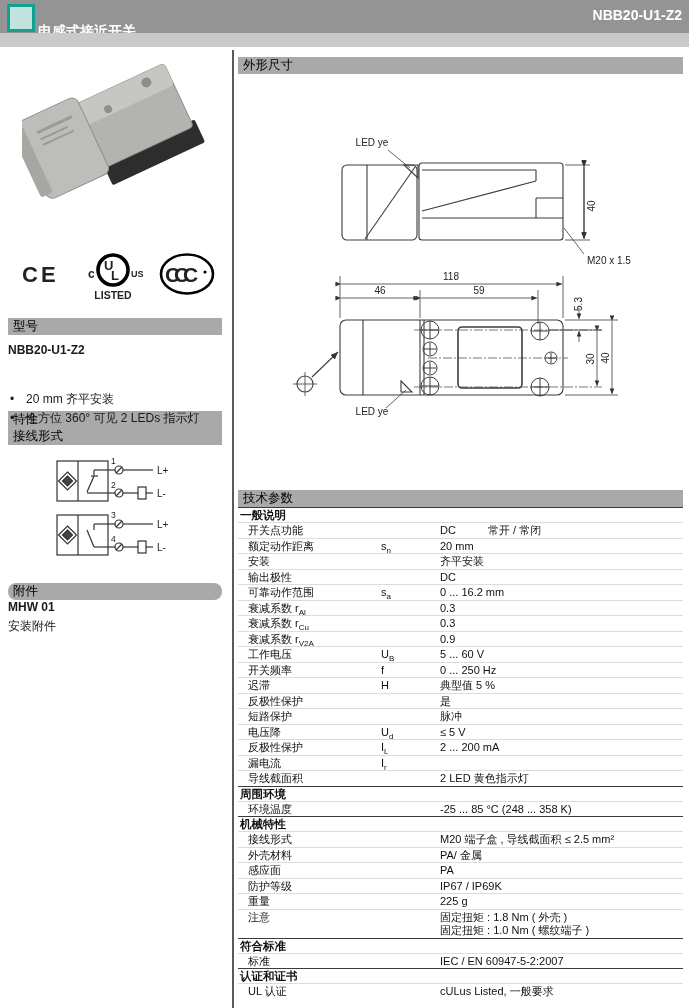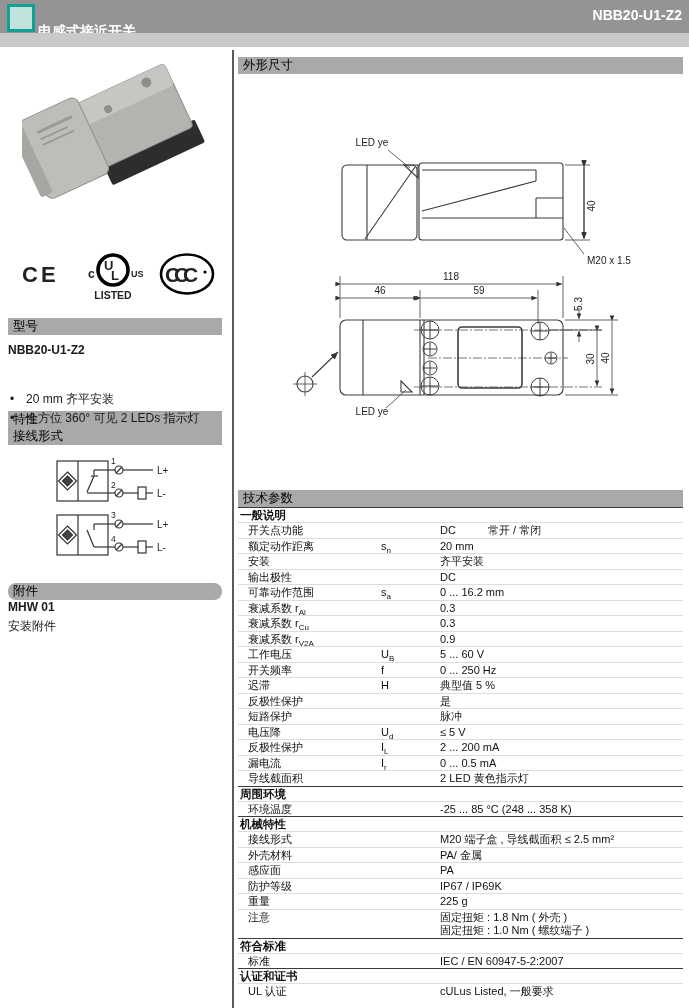--- a/index.html
+++ b/index.html
@@ -325,21 +325,20 @@
         <span class="tv"><span>≤ 5 V</span></span>
       </div>
     <div class="trow">
         <span class="tl"><span>反极性保护</span></span>
         <span class="ty"><span>I</span><sub>L</sub></span>
         <span class="tv"><span>2 ... 200 mA</span></span>
       </div>
     <div class="trow">
         <span class="tl"><span>漏电流</span></span>
         <span class="ty"><span>I</span><sub>r</sub></span>
-        <span class="tv"><span>0 ... 0.5 mA</span></span>
       </div>
     <div class="trow">
         <span class="tl"><span>导线截面积</span></span>
         <span class="ty"></span>
         <span class="tv"><span>2 LED 黄色指示灯</span></span>
       </div>
 
     <div class="tsec">周围环境</div>
     <div class="trow">
         <span class="tl"><span>环境温度</span></span>

